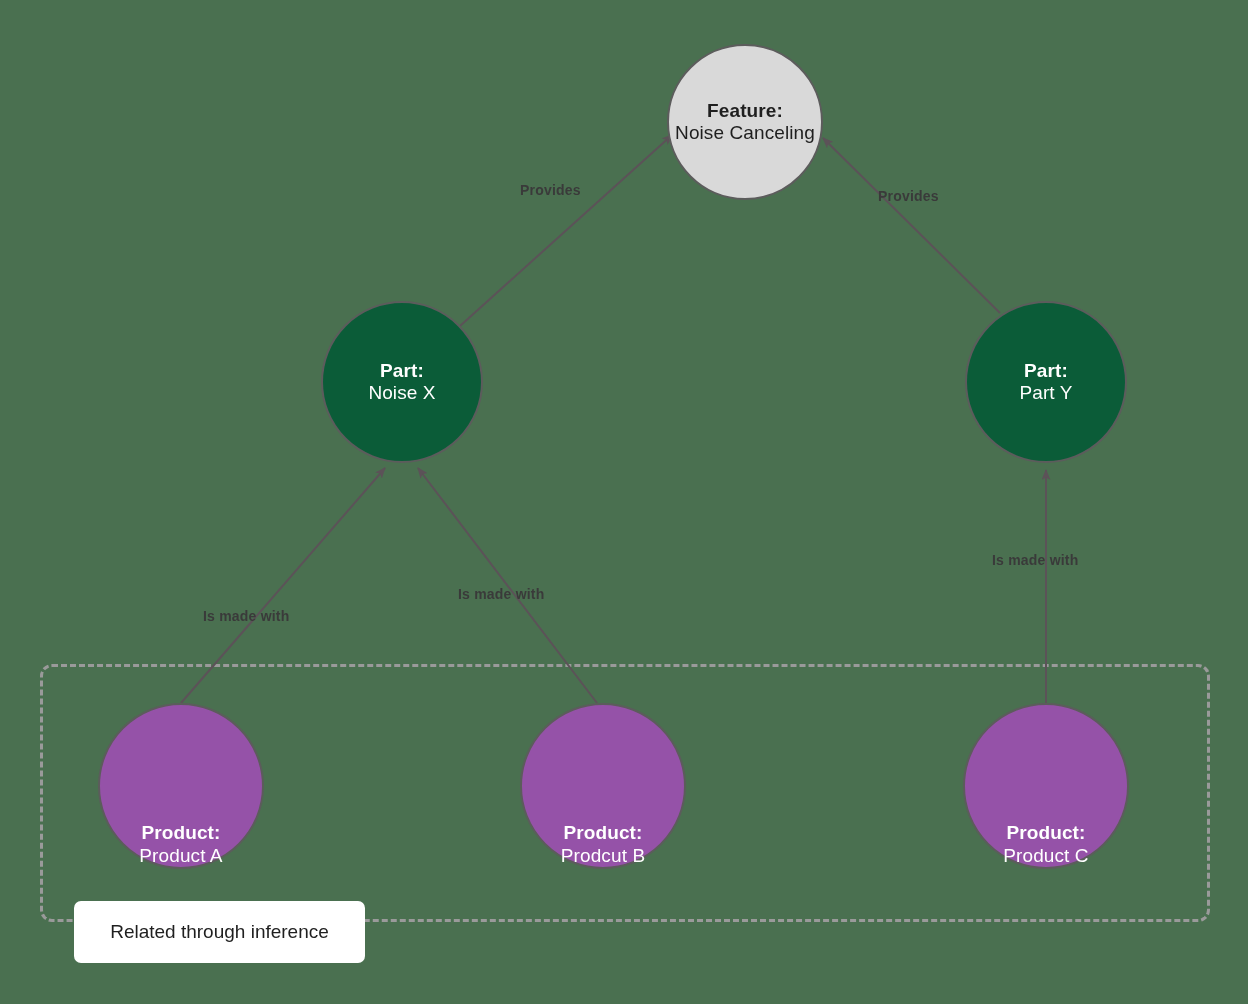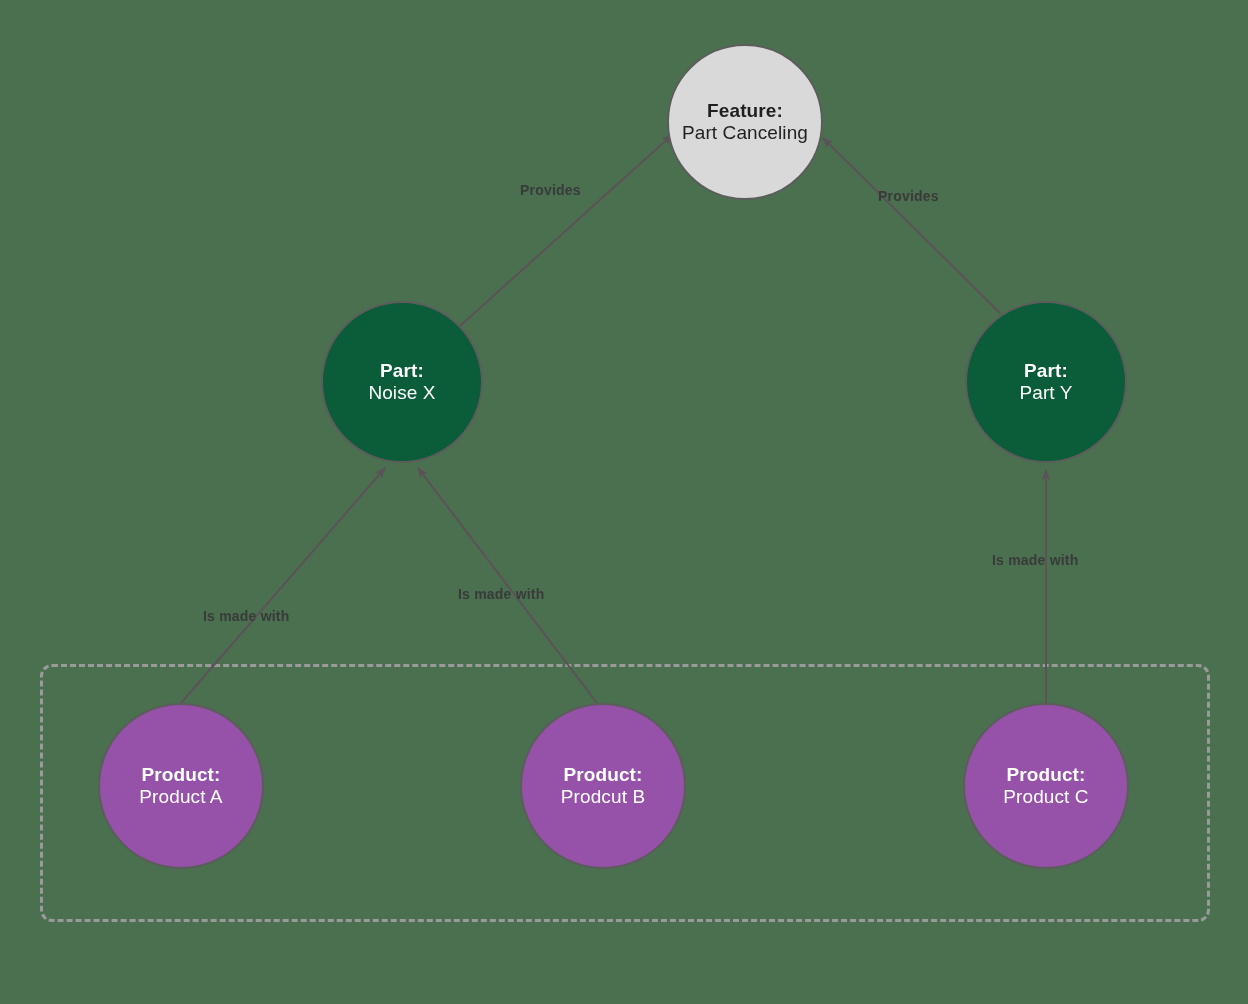--- a/index.html
+++ b/index.html
@@ -56,20 +56,21 @@
   }
   .node-part {
     background: #0b5c38;
     border: 2px solid #5c5c5c;
     color: #ffffff;
   }
   .node-product {
     background: #9552a8;
     border: 2px solid #5c5c5c;
     color: #ffffff;
+    justify-content: flex-end;
   }
   .edge-label {
     position: absolute;
     font-size: 14px;
     font-weight: bold;
     color: #3a3a3a;
     white-space: nowrap;
     letter-spacing: 0.2px;
   }
   .legend-box {
@@ -110,21 +111,21 @@
         <line x1="1000" y1="313" x2="823" y2="138" stroke="#5c5258" stroke-width="2" marker-end="url(#arrowhead)"></line>
         <line x1="181" y1="703" x2="385" y2="468" stroke="#5c5258" stroke-width="2" marker-end="url(#arrowhead)"></line>
         <line x1="597" y1="703" x2="418" y2="468" stroke="#5c5258" stroke-width="2" marker-end="url(#arrowhead)"></line>
         <line x1="1046" y1="703" x2="1046" y2="470" stroke="#5c5258" stroke-width="2" marker-end="url(#arrowhead)"></line>
       </g>
   </svg>
 
   <div id="node-layer">
       <div class="node node-feature" style="left: 667px; top: 44px; width: 156px; height: 156px;">
         <div class="n-type">Feature:</div>
-        <div class="n-name">Part Canceling</div>
+        <div class="n-name">Noise Canceling</div>
       </div>
       <div class="node node-part" style="left: 321px; top: 301px; width: 162px; height: 162px;">
         <div class="n-type">Part:</div>
         <div class="n-name">Noise X</div>
       </div>
       <div class="node node-part" style="left: 965px; top: 301px; width: 162px; height: 162px;">
         <div class="n-type">Part:</div>
         <div class="n-name">Part Y</div>
       </div>
       <div class="node node-product" style="left: 98px; top: 703px; width: 166px; height: 166px;">
@@ -142,14 +143,17 @@
     </div>
 
   <div id="label-layer">
       <div class="edge-label" style="left: 520px; top: 182px; color: rgb(58, 58, 58);">Provides</div>
       <div class="edge-label" style="left: 878px; top: 188px; color: rgb(58, 58, 58);">Provides</div>
       <div class="edge-label" style="left: 203px; top: 608px; color: rgb(58, 58, 58);">Is made with</div>
       <div class="edge-label" style="left: 458px; top: 586px; color: rgb(58, 58, 58);">Is made with</div>
       <div class="edge-label" style="left: 992px; top: 552px; color: rgb(58, 58, 58);">Is made with</div>
     </div>
 
+  <div class="legend-box" style="left: 74px; top: 901px; width: 291px; height: 62px; background: rgb(255, 255, 255);">
+    <span>Related through inference</span>
+  </div>
 
 </div>
 
 </body></html>

